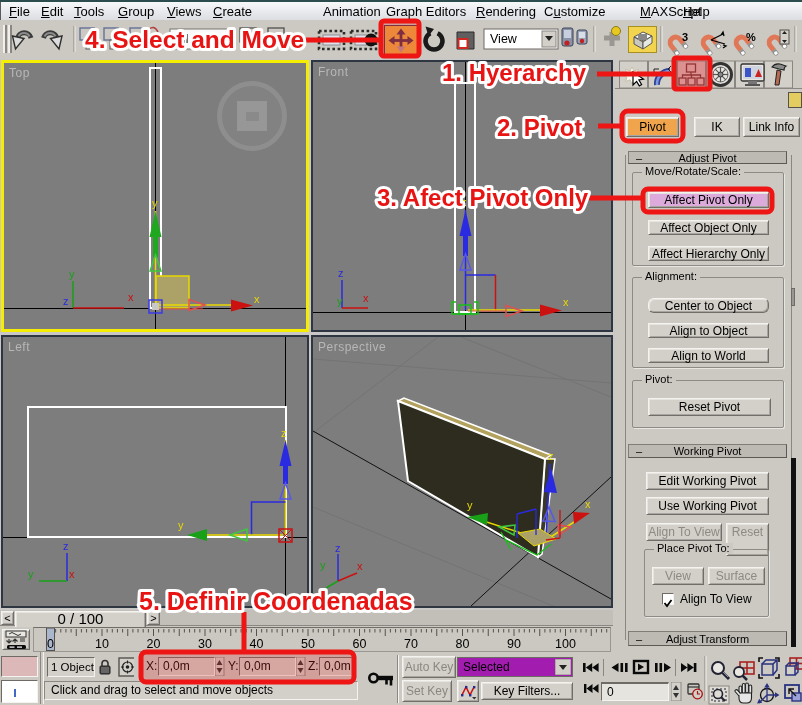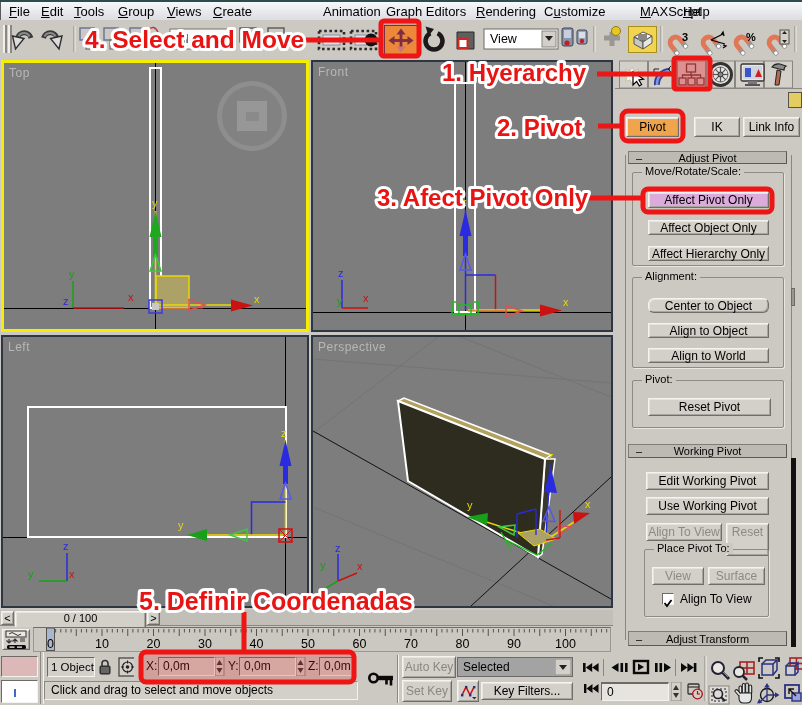--- a/index.html
+++ b/index.html
@@ -444,21 +444,21 @@
 <div class="roll" style="left:13px;top:573px;width:159px;height:15px;line-height:14px;"><span style="position:absolute;left:7px;top:0;">–</span>Adjust Transform</div>
 
 <div class="abs" style="left:176px;top:400px;width:5px;height:189px;background:#111;"></div>
 <div class="abs" style="left:176px;top:230px;width:4px;height:18px;background:#9a9792;border:1px solid #6e6b66;"></div>
 </div>
 
 <div class="abs" id="bottombars" style="left:0;top:610px;width:802px;height:95px;">
 
 <div class="abs" style="left:0;top:0;width:613px;height:16px;background:#c2bfb8;border-bottom:1px solid #8a8782;">
 <div class="btn" style="left:1px;top:1px;width:13px;height:14px;font-size:11px;line-height:13px;">&lt;</div>
-<div class="btn" style="left:15px;top:1px;width:131px;height:30px;font-size:11px;line-height:13px;">0 / 100</div>
+<div class="btn" style="left:15px;top:1px;width:131px;height:30px;font-size:15px;line-height:13px;">0 / 100</div>
 <div class="btn" style="left:147px;top:1px;width:13px;height:14px;font-size:11px;line-height:13px;">&gt;</div>
 </div>
 
 <div class="abs" style="left:0;top:17px;width:613px;height:25px;background:#ccc9c2;">
 <div class="btn" style="left:2px;top:2px;width:28px;height:21px;">
 <svg width="26" height="19">
           <rect x="3" y="1" width="20" height="6" fill="#e9e7e1" stroke="#333"></rect>
           <path d="M 6 4 q 3 -3 6 0 t 6 0" stroke="#333" fill="none"></path>
           <path d="M 6 9 l 0 4 m -2.5 -2.5 l 2.5 2.5 l 2.5 -2.5 M 12 13 l 0 -4 m -2.5 2.5 l 2.5 -2.5 l 2.5 2.5 M 17 9 h 5 m -5 2 h 5" stroke="#333" stroke-width="1.2" fill="none"></path>
 <rect x="4" y="15" width="19" height="4" rx="1.5" fill="#0a0a0a"></rect>
@@ -635,21 +635,21 @@
 
 <div class="sunk" style="left:44px;top:71px;width:314px;height:19px;font-size:12px;line-height:17px;padding-left:6px;background:#d3d0c9;border-color:#8a8782 #f4f3f0 #f4f3f0 #8a8782;">Click and drag to select and move objects</div><svg class="abs" style="left:366px;top:61px;" width="30" height="28">
 <circle cx="7.5" cy="7" r="4.2" fill="none" stroke="#0a0a0a" stroke-width="2.6"></circle>
 <path d="M 12 7 h 15" stroke="#0a0a0a" stroke-width="4.4"></path>
 <path d="M 20.5 9 v 4.5 M 25 9 v 5.5" stroke="#0a0a0a" stroke-width="2.6"></path>
 </svg>
 
 <div class="abs" style="left:397px;top:45px;width:2px;height:48px;border-left:1px solid #8a8782;border-right:1px solid #f4f3f0;"></div>
 <div class="btn" style="left:402px;top:46px;width:54px;height:22px;line-height:21px;color:#8a8780;">Auto Key</div>
 <div class="btn" style="left:402px;top:70px;width:50px;height:22px;line-height:21px;color:#8a8780;">Set Key</div>
-<div class="abs" style="left:457px;top:47px;width:116px;height:20px;background:#a3a3a3;border:1px solid #6e6b66;font-size:12px;line-height:18px;padding-left:5px;">Selected
+<div class="abs" style="left:457px;top:47px;width:116px;height:20px;background:#a21caf;border:1px solid #6e6b66;font-size:12px;line-height:18px;padding-left:5px;">Selected
 <svg class="abs" style="right:1px;top:1px;" width="16" height="16">
         <rect width="16" height="16" fill="#d3d0c9" stroke="#8a8782"></rect>
         <path d="M 4 6 l 8 0 l -4 5 z" fill="#222"></path>
       </svg>
 </div>
 <div class="btn" style="left:457px;top:70px;width:22px;height:22px;">
 <svg width="20" height="20">
         <path d="M 4 14 L 8 6 L 12 14 L 16 6" stroke="#cc1111" stroke-width="1.6" fill="none"></path>
 <rect x="3" y="13" width="2.4" height="2.4" fill="#2a2a8a"></rect>
         <rect x="7" y="5" width="2.4" height="2.4" fill="#2a2a8a"></rect>

